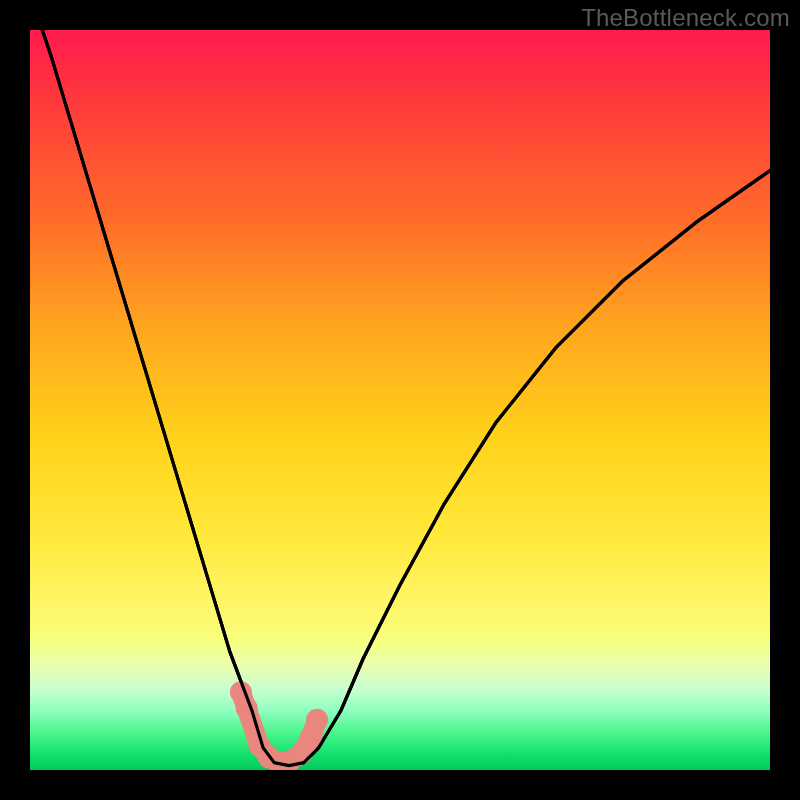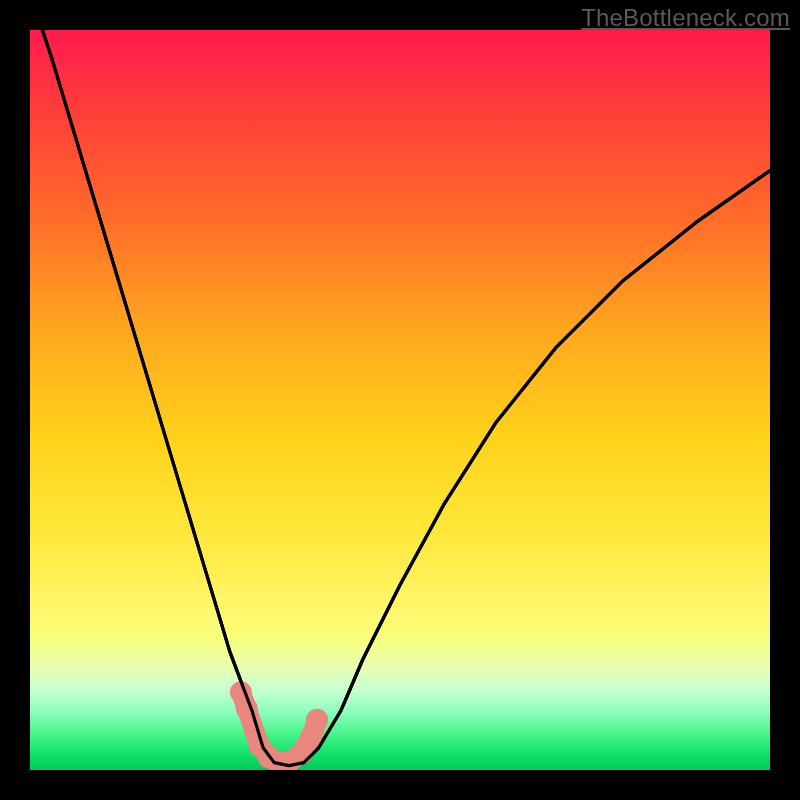--- a/index.html
+++ b/index.html
@@ -34,21 +34,20 @@
   }
   .watermark {
     position: absolute;
     top: 4px;
     right: 10px;
     font-family: Arial, Helvetica, sans-serif;
     font-size: 24px;
     color: #5a5a5a;
     letter-spacing: 0.2px;
     user-select: none;
-    text-decoration: underline;
   }
   svg {
     position: absolute;
     left: 0;
     top: 0;
   }
 </style>
 </head>
 <body>
 

